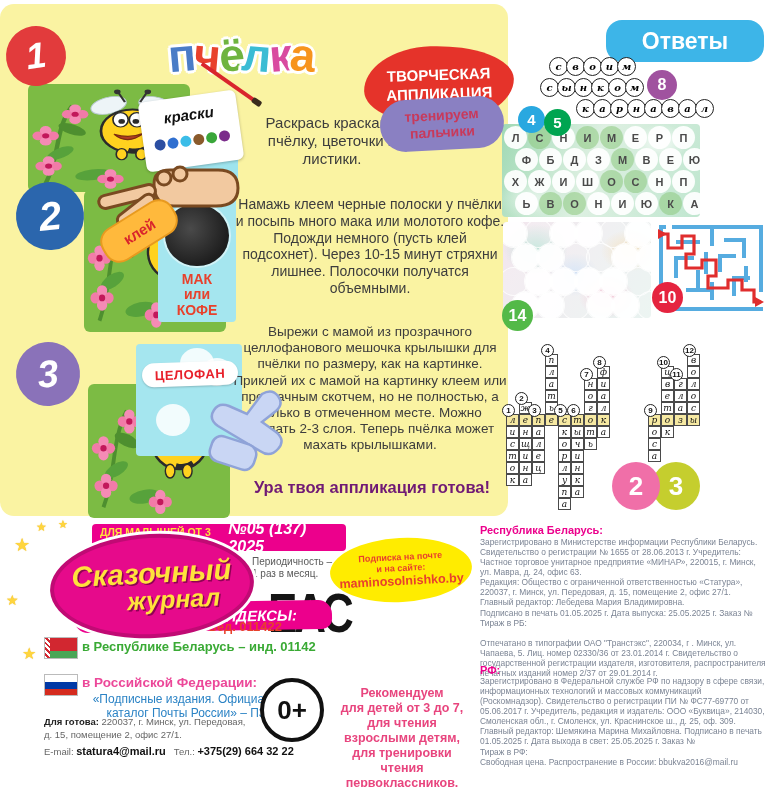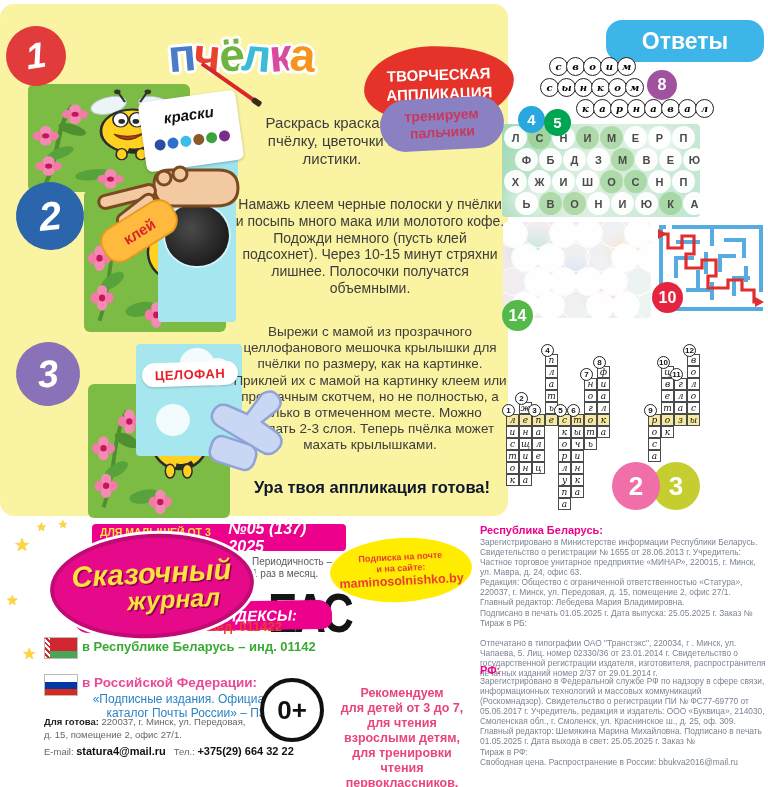--- a/index.html
+++ b/index.html
@@ -30,21 +30,21 @@
   .glue-label span{color:#D9252C;font-weight:bold;font-size:15px;}
   .poppy-box{background:#A5E6EF;border-radius:4px;z-index:3;text-align:center;}
   .poppy-circle{border-radius:48% 52% 50% 50%;background:radial-gradient(circle at 40% 40%,#4a4a4a,#1e1e1e 70%);
                 box-shadow:0 0 0 2px rgba(255,255,255,.5);}
   .poppy-text{color:#E8412C;font-weight:bold;font-size:14px;line-height:1.1;}
   .cello-box{background:#A5E6EF;border-radius:4px;z-index:3;}
   .cello-label{background:#fff;border-radius:12px;display:flex;align-items:center;justify-content:center;
                transform:rotate(-2deg);box-shadow:0 1px 2px rgba(0,0,0,.2);z-index:5;}
   .cello-label span{color:#E8212B;font-weight:bold;font-size:13px;letter-spacing:.5px;}
   .wing-cloud{background:rgba(255,255,255,.85);border-radius:50%;position:absolute;}
-  .hooray{color:#0f172a;font-weight:bold;font-size:16.5px;text-align:center;z-index:3;}
+  .hooray{color:#701a75;font-weight:bold;font-size:16.5px;text-align:center;z-index:3;}
 
   
   .answers-bubble{background:#3DB5E8;border-radius:16px;display:flex;align-items:center;
                   justify-content:center;color:#fff;font-weight:bold;font-size:23px;}
   .circled-word{display:flex;z-index:3;}
   .cw-letter{width:17px;height:17px;border:1.6px solid #222;border-radius:50%;background:#fff;
              display:flex;align-items:center;justify-content:center;font-size:10px;font-weight:bold;
              font-style:italic;font-family:"DejaVu Serif",serif;margin-right:-2px;}
   .num-badge{position:absolute;border-radius:50%;color:#fff;font-weight:bold;
              display:flex;align-items:center;justify-content:center;z-index:6;}
@@ -207,20 +207,23 @@
     <rect x="22" y="40" width="44" height="12" rx="6" transform="rotate(-38 44 46)"></rect>
     <circle cx="72" cy="14" r="7"></circle>
       <circle cx="88" cy="10" r="7"></circle>
   </g>
 </svg>
 <div class="abs glue-label" style="left:98px;top:212px;width:78px;height:34px;">
   <span>клей</span>
 </div>
 <div class="abs poppy-box" style="left:158px;top:198px;width:78px;height:124px;">
   <div class="poppy-circle" style="position:absolute;left:7px;top:6px;width:64px;height:62px;"></div>
+  <div class="poppy-text pre" style="position:absolute;left:0;top:74px;width:100%;">МАК
+или
+КОФЕ</div>
 </div>
 <div class="abs step-text" style="left:234px;top:196px;width:272px;">Намажь клеем черные полоски у пчёлки и посыпь много мака или молотого кофе. Подожди немного (пусть клей подсохнет). Через 10-15 минут стряхни лишнее. Полосочки получатся объемными.</div>
 
 <div class="abs step-circle" style="left:16px;top:342px;width:64px;height:64px;background:#8A72B9;font-size:38px;transform:rotate(-6deg);">3</div>
 <div class="abs cello-box" style="left:136px;top:344px;width:106px;height:112px;">
   <div class="wing-cloud" style="left:44px;top:4px;width:34px;height:30px;"></div>
   <div class="wing-cloud" style="left:66px;top:14px;width:30px;height:28px;"></div>
   <div class="wing-cloud" style="left:20px;top:60px;width:34px;height:32px;"></div>
 </div>
 <div class="abs cello-label" style="left:142px;top:362px;width:96px;height:24px;">

